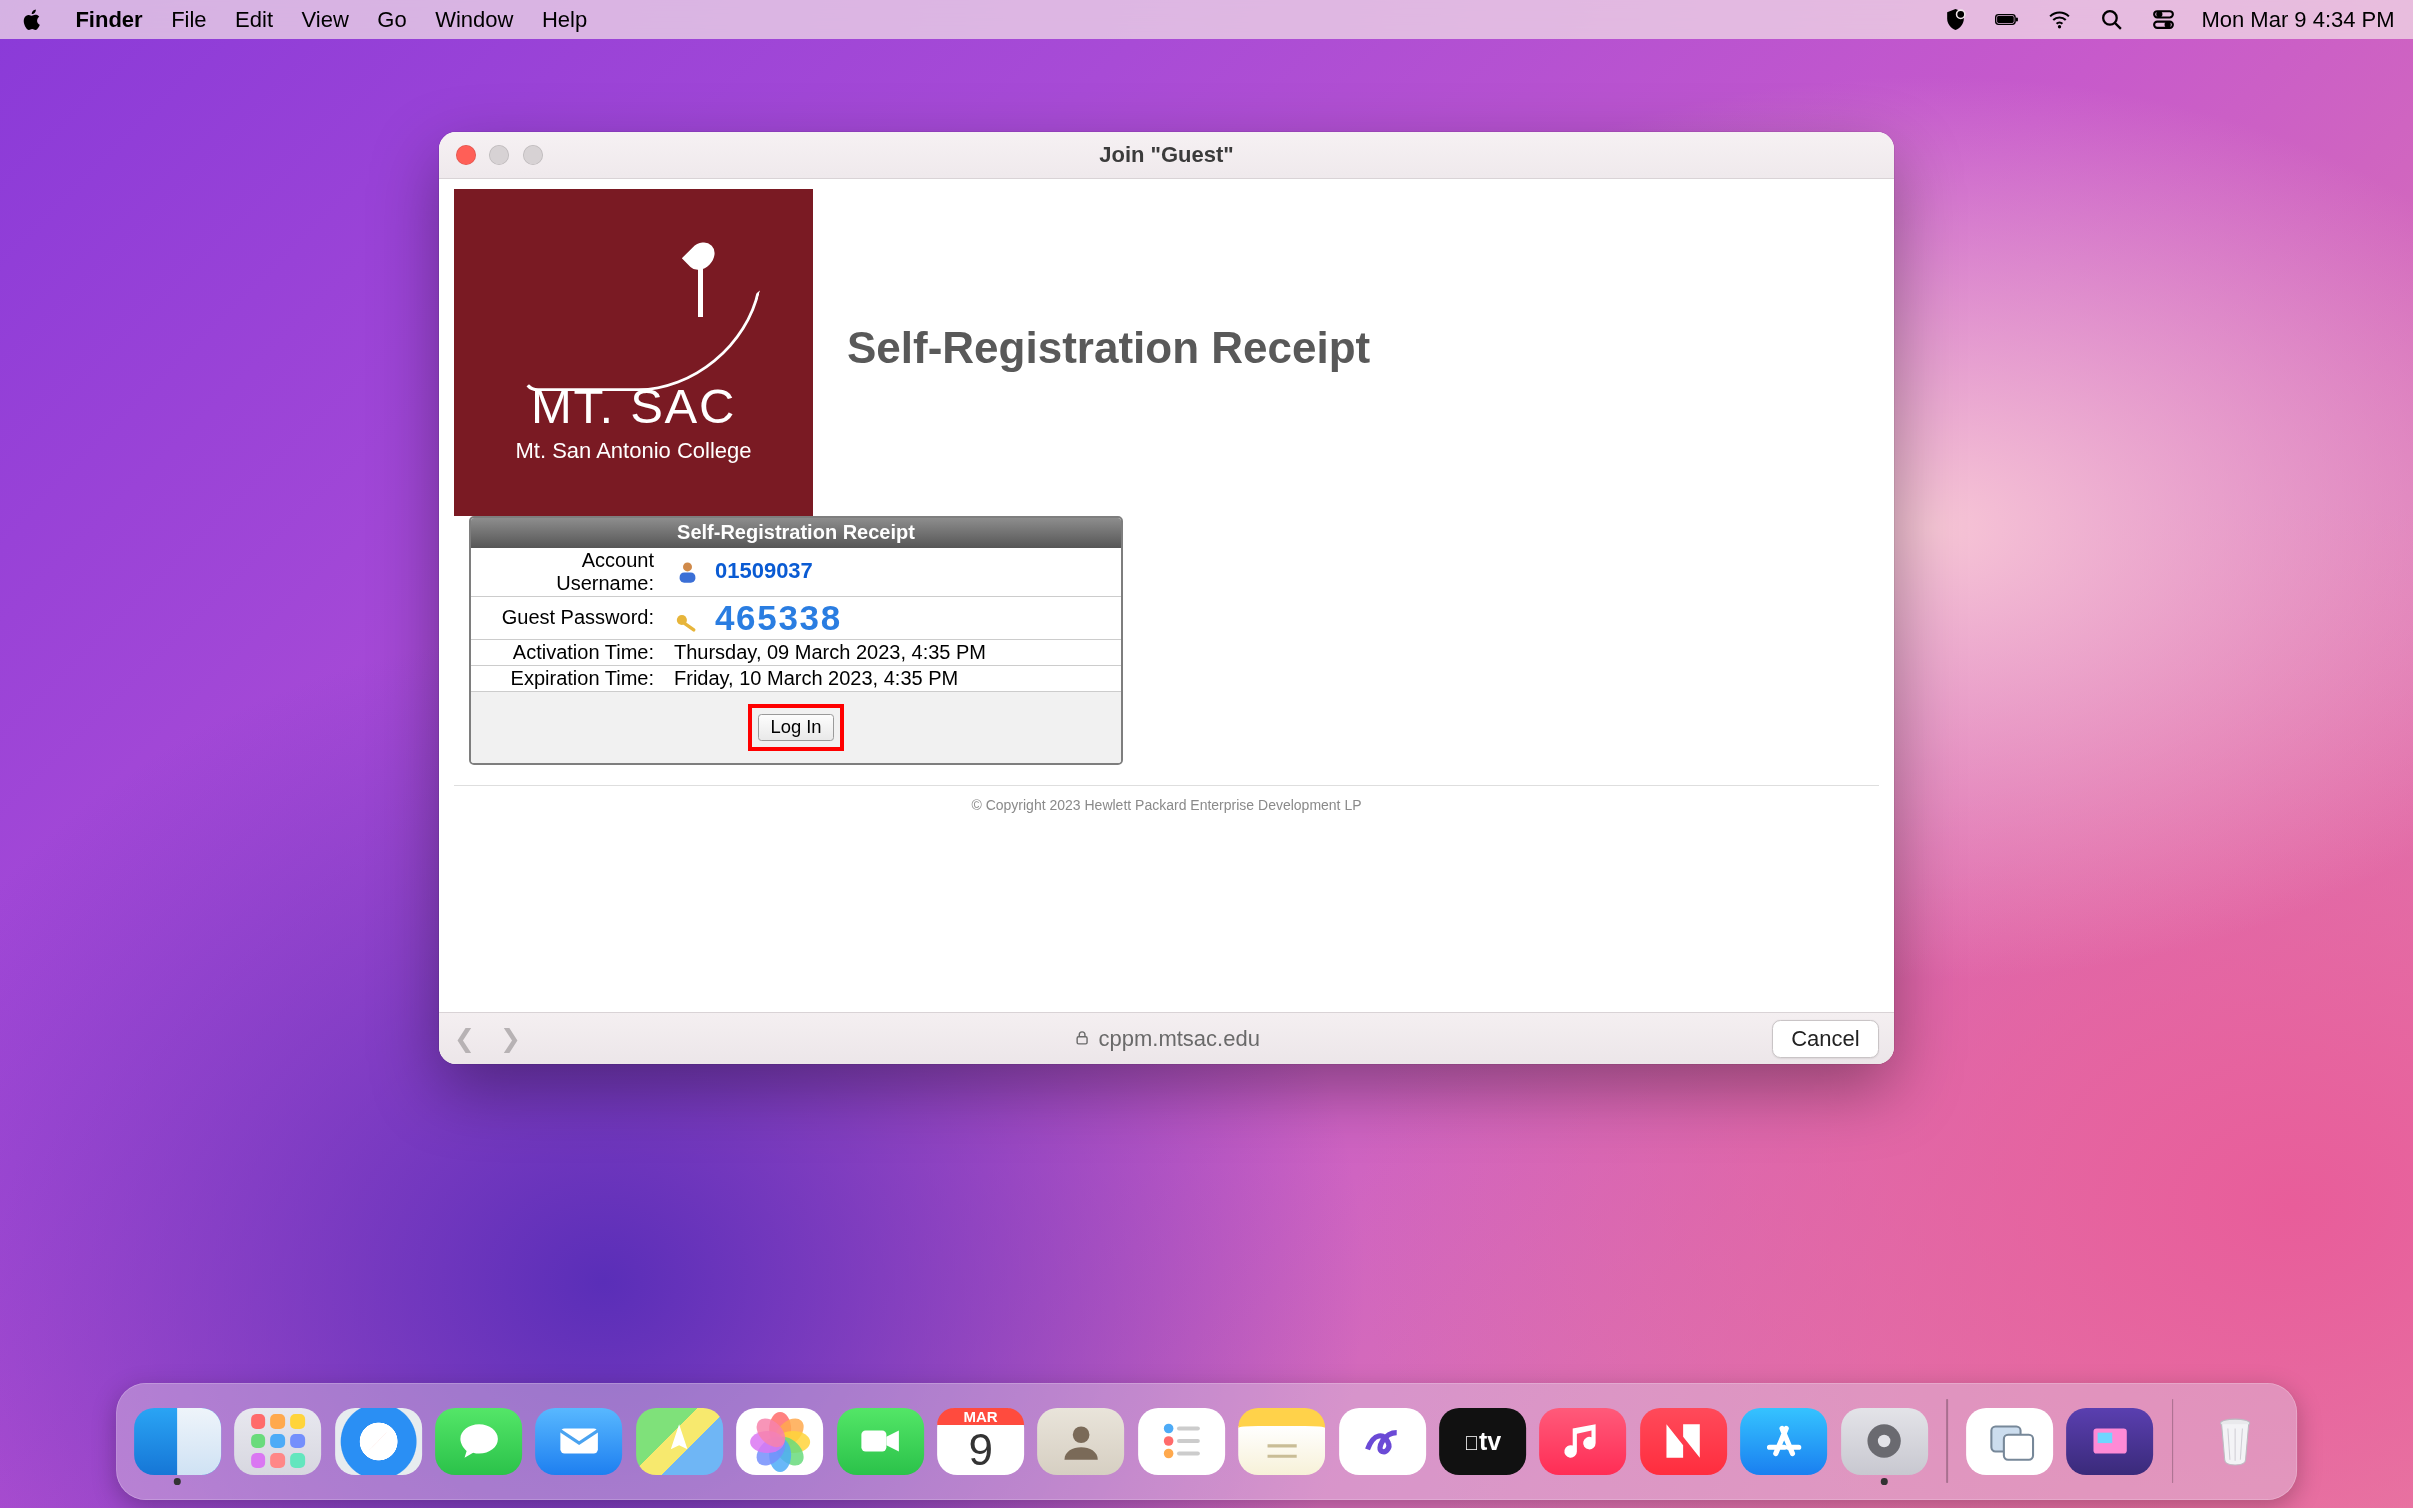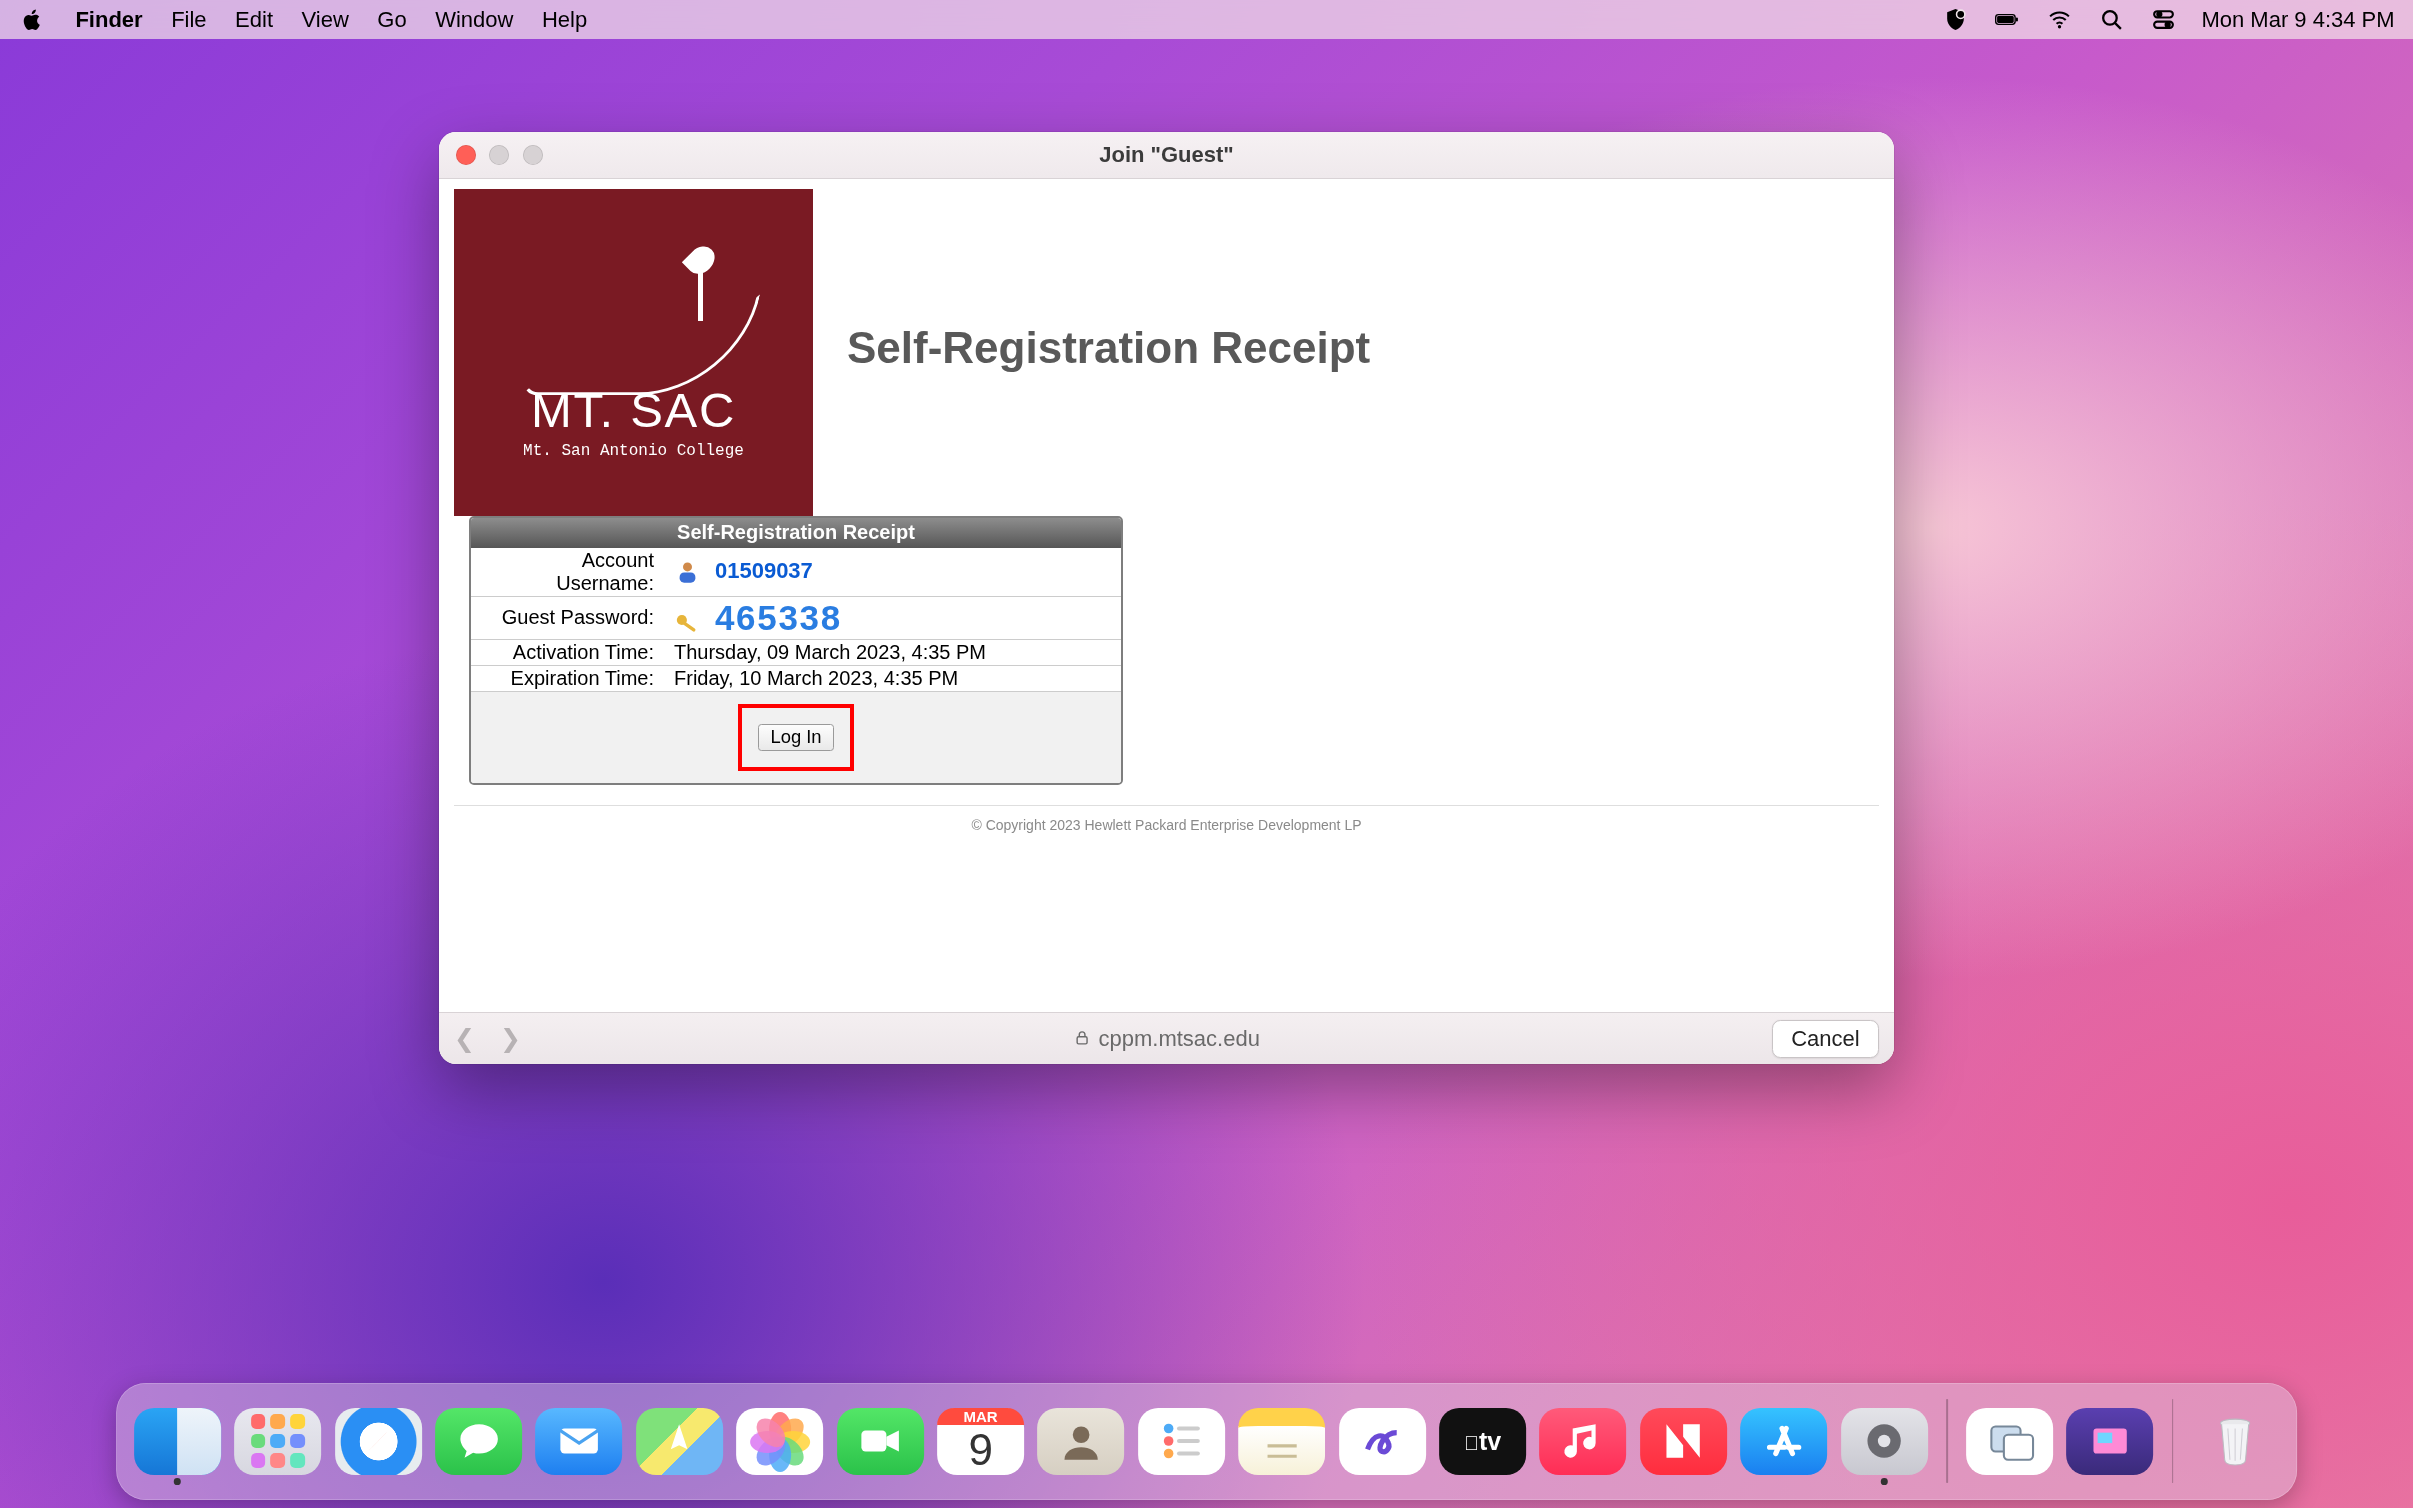--- a/index.html
+++ b/index.html
@@ -63,21 +63,21 @@
   padding: 20px; position: relative;
 }
 .logo .torch { width: 30px; height: 67px; position: relative; margin-left: 134px; margin-bottom: -11.7px; }
 .logo .torch .flame { width: 23.5px; height: 30px; background: #fff; border-radius: 50% 50% 50% 0; transform: rotate(45deg); margin-left: 3.4px; }
 .logo .torch .stick { width: 5px; height: 49px; background: #fff; margin: -3.4px auto 0; }
 .logo .arc {
   width: 218px; height: 101px; border: 3.4px solid #fff; border-top-color: transparent; border-left-color: transparent;
   border-radius: 0 0 151px 25px; transform: skewX(-12deg) translate(5px,-6.7px);
 }
 .logo .name { font-size: 49px; letter-spacing: 1.7px; font-weight: 500; margin-top: -20px; font-family: "Trebuchet MS", sans-serif; }
-.logo .sub { font-size: 16px; margin-top: 4px; font-family: Liberation Mono, monospace; }
+.logo .sub { font-size: 22px; margin-top: 4px; font-family: Liberation Sans, sans-serif; }
 
 .page-title { font-size: 44px; font-weight: 700; color: #595959; margin-top: 134px; }
 
 .instruction { font-size: 23.5px; color: #000; margin: 28.5px 0 15px 15px; }
 
 .receipt {
   width: 654px; margin-left: 15px;
   border: 2.5px solid #7e7e7e; border-radius: 5px; overflow: hidden;
 }
 .receipt-head {
@@ -87,21 +87,21 @@
 }
 .receipt table { width: 100%; border-collapse: collapse; }
 .receipt td { padding: 1px 10px; font-size: 20px; border-top: 0.8px solid #ccc; vertical-align: middle; }
 .receipt tr:first-child td { border-top: none; }
 .receipt td.label { text-align: right; width: 193px; color: #000; }
 .receipt td.value { text-align: left; }
 .val-link { color: #0a5bd3; font-weight: 600; font-size: 22px; }
 .val-pass { color: #2a7de1; font-weight: 700; font-size: 35px; letter-spacing: 1.7px; }
 .mini-icon { display: inline-block; width: 27px; height: 27px; vertical-align: middle; margin-right: 8.4px; }
 .receipt-foot { background: #f1f1f1; text-align: center; padding: 11.7px 0; border-top: 0.8px solid #ccc; }
-.login-btn-wrap { display: inline-block; border: 4.2px solid #ff0000; padding: 16px; }
+.login-btn-wrap { display: inline-block; border: 4.2px solid #ff0000; padding: 6px; }
 .login-btn {
   display: inline-block; background: linear-gradient(#fdfdfd,#e9e9e9);
   border: 0.8px solid #9a9a9a; border-radius: 3.4px; padding: 1.7px 11.7px;
   font-size: 18.4px; cursor: pointer;
 }
 
 .hr { border: none; border-top: 0.8px solid #dedede; margin: 20px 0 11.7px; }
 .copyright { text-align: center; font-size: 14px; color: #8a8a8a; }
 
 .bottombar {

